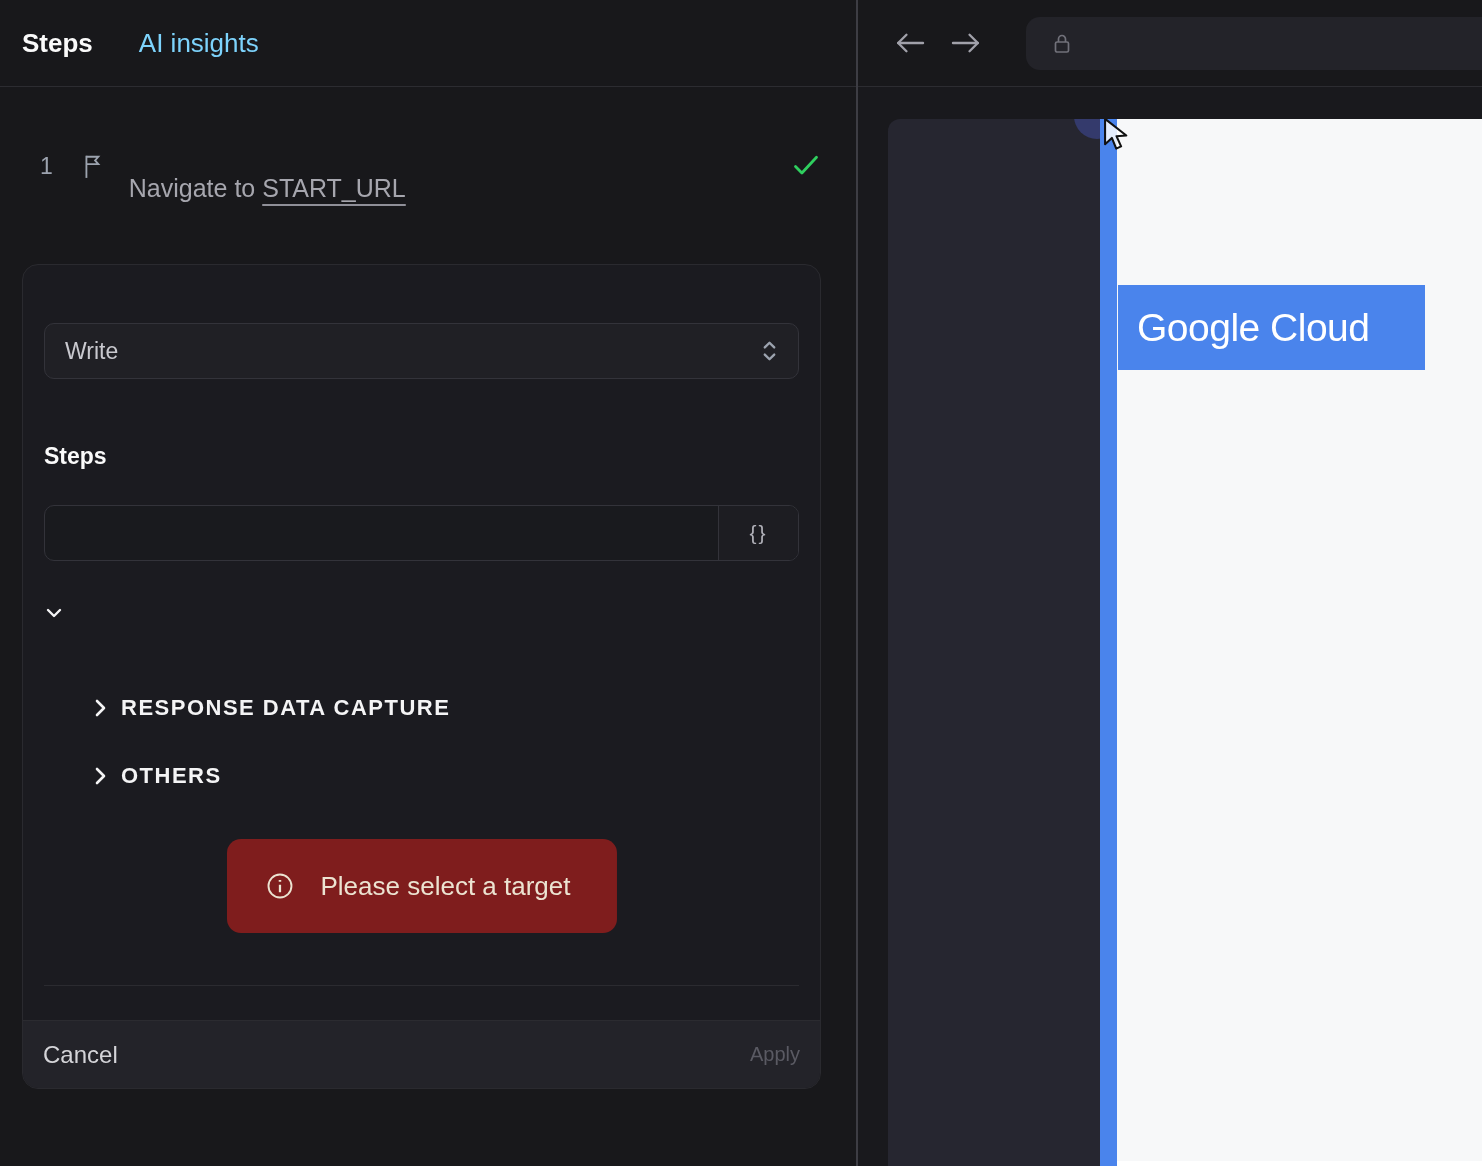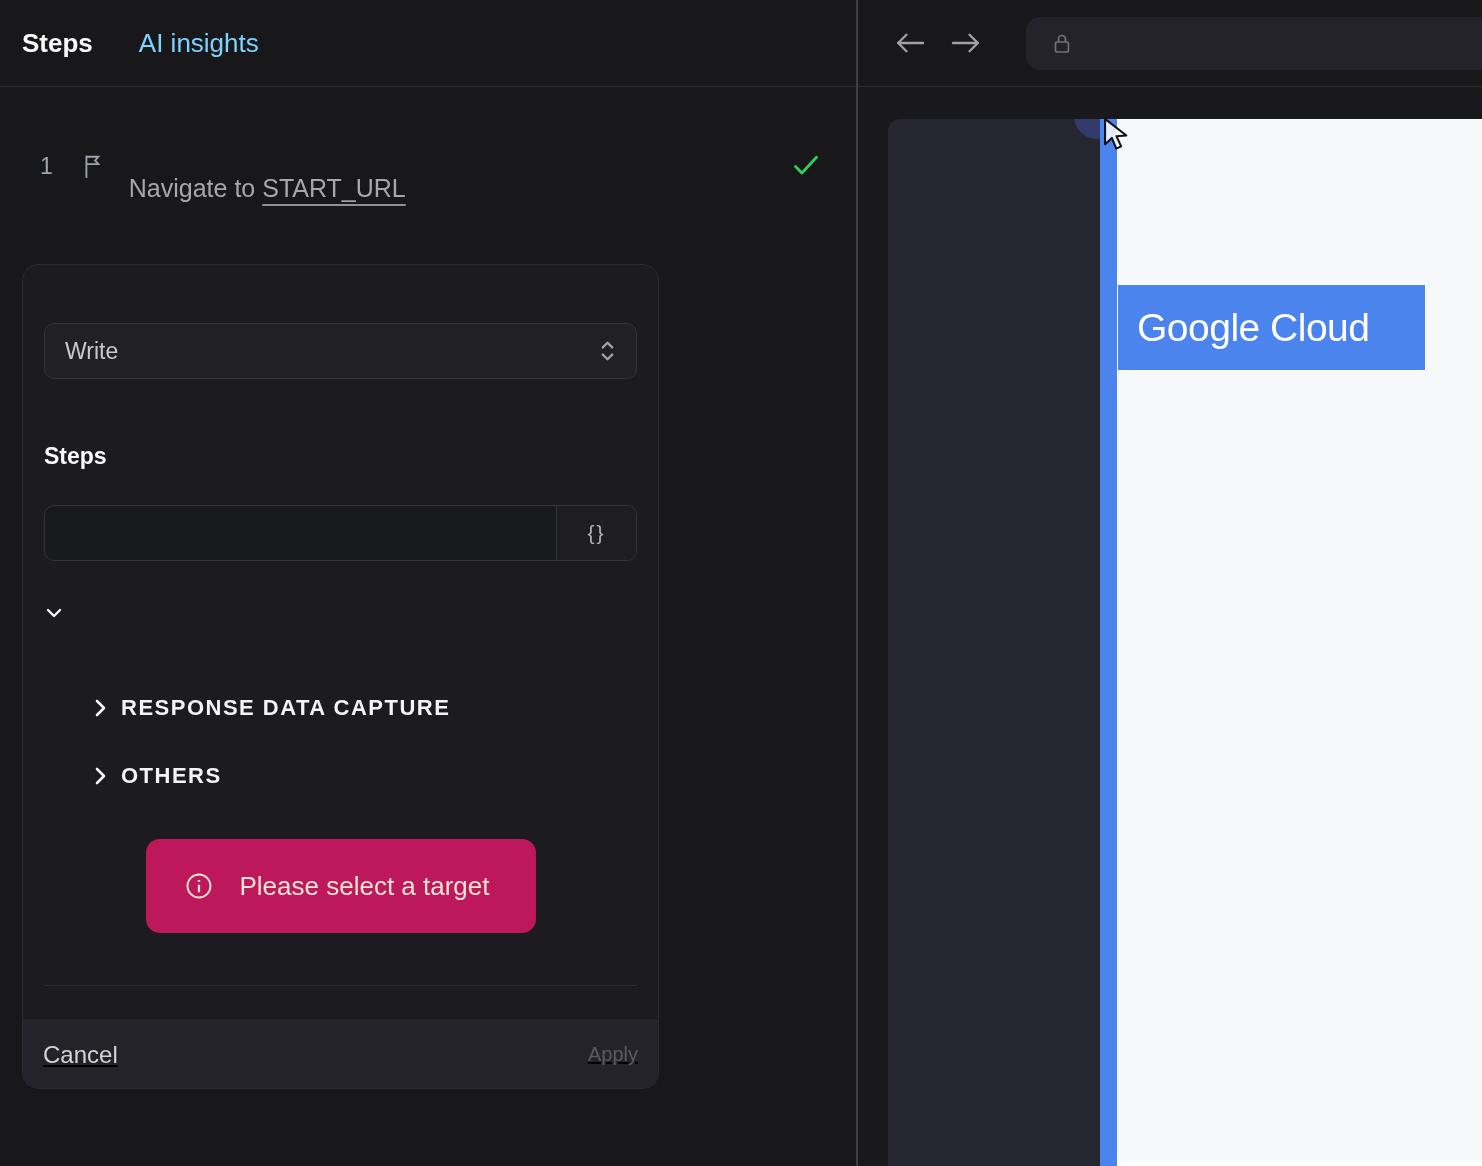--- a/index.html
+++ b/index.html
@@ -22,21 +22,21 @@
   .step-row { position:absolute; left:40px; right:36px; top:146px; height:40px;
               display:flex; align-items:center; }
   .step-num { color:#9ca3af; font-size:23px; }
   .step-flag { margin-left:28px; display:flex; }
   .step-title { margin-left:22px; color:#a6a6ae; font-size:25px; white-space:pre;margin-top:44px; }
   .step-link { text-decoration:underline; text-underline-offset:7px; text-decoration-thickness:1.5px;
                text-decoration-color:#8f8f98; }
   .step-check { margin-left:auto; display:flex; }
 
   
-  .card { position:absolute; left:22px; top:264px; width:637px; height:825px;
+  .card { position:absolute; left:22px; top:264px; width:799px; height:825px;
           background:#1b1b20; border:1px solid #2a2a2f; border-radius:16px; }
   .select-box { position:absolute; left:21px; right:21px; top:58px; height:56px;
                 background:#202025; border:1px solid #33333a; border-radius:10px;
                 display:flex; align-items:center; padding:0 20px; cursor:pointer; }
   .select-box .value { color:#c9c9cf; font-size:23px; }
   .select-box .caret { margin-left:auto; display:flex; }
 
   .field-label { position:absolute; left:21px; top:178px; color:#fafafa; font-size:23px; font-weight:700; }
 
   .input-row { position:absolute; left:21px; right:21px; top:240px; height:56px;
@@ -51,29 +51,29 @@
   .disclosure .chev { display:flex; margin-right:12px; }
   .disclosure .lbl { color:#f4f4f5; font-weight:700; }
   .adv-row  { left:21px; top:338px; }
   .adv-row .lbl { font-size:23px; letter-spacing:2px; }
   .sub-row  { left:68px; }
   .sub-row .lbl { font-size:22px; letter-spacing:1.5px;text-align:center; }
   .resp-row { top:430px; }
   .others-row { top:498px; }
 
   .notice-pill { position:absolute; left:50%; transform:translateX(-50%); top:574px; height:94px;
-                 background:#be185d; border-radius:14px; display:flex; align-items:center;
+                 background:#7f1d1d; border-radius:14px; display:flex; align-items:center;
                  padding:0 46px 0 38px; }
   .notice-pill .txt { color:#ece3d1; font-size:26px; margin-left:26px; white-space:nowrap; }
 
   .card-hr { position:absolute; left:21px; right:21px; top:720px; height:1px; background:#2b2b30; }
 
   .card-footer { position:absolute; left:0; right:0; bottom:0; height:68px; background:#232329;
                  border-top:1px solid #2b2b30; border-radius:0 0 15px 15px;
-                 display:flex; align-items:center; padding:0 20px;text-decoration:underline; }
+                 display:flex; align-items:center; padding:0 20px; }
   .btn-cancel { color:#d4d4d8; font-size:24px; background:none; border:none; cursor:pointer;
                 font-family:inherit; }
   .btn-apply  { margin-left:auto; color:#5a5a63; font-size:20px; background:none; border:none;
                 font-family:inherit; }
 
   
   .nav-btn { background:none; border:none; cursor:pointer; display:flex; align-items:center;
              position:absolute; top:30px; }
   .nav-back { left:36px; } .nav-fwd { left:92px; }
   .url-bar { position:absolute; left:168px; right:-16px; top:17px; height:53px; background:#232329;

